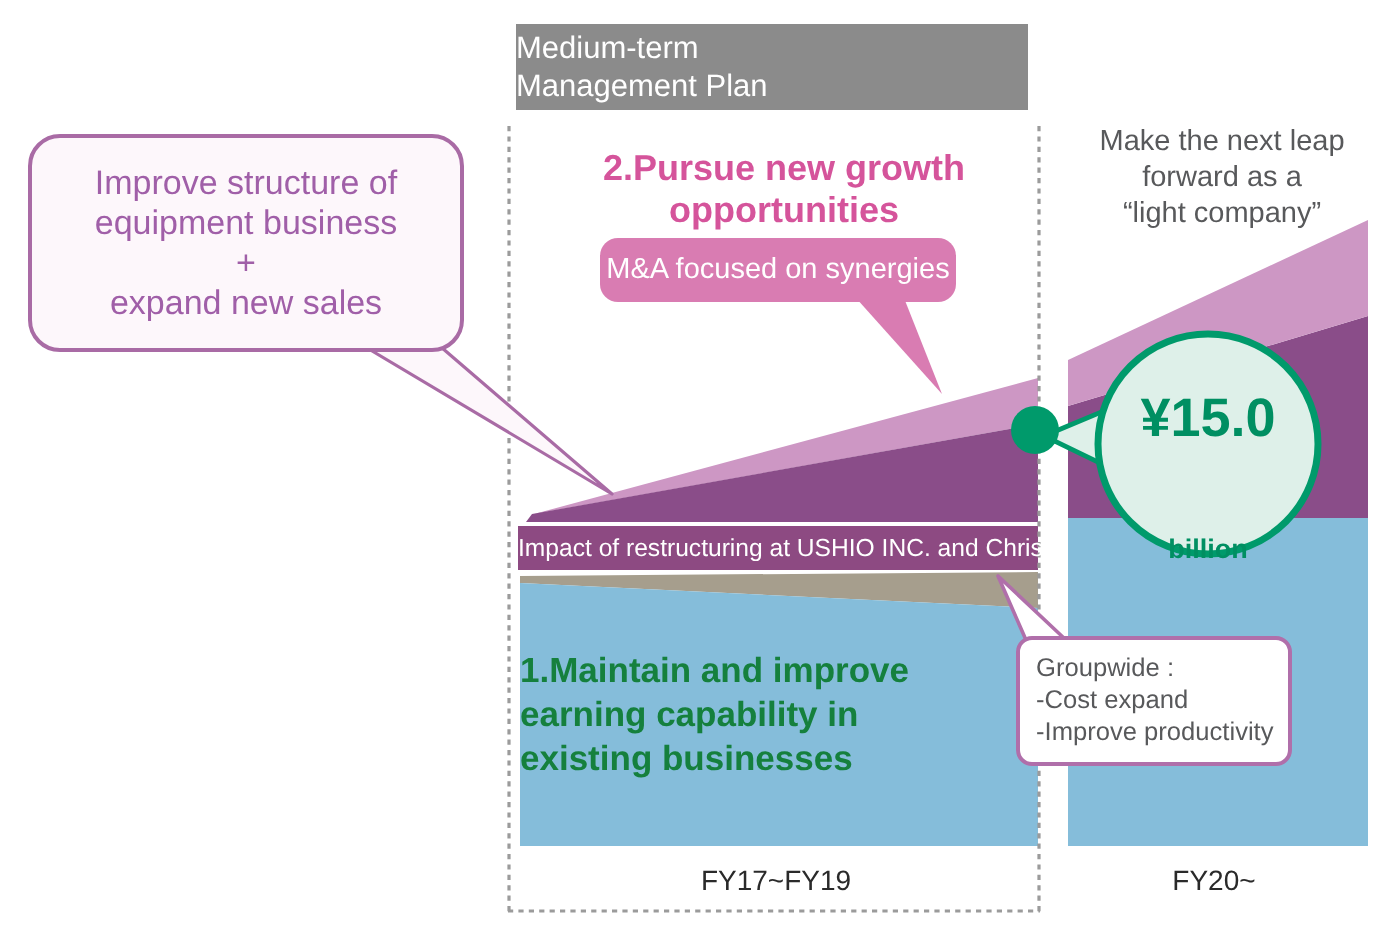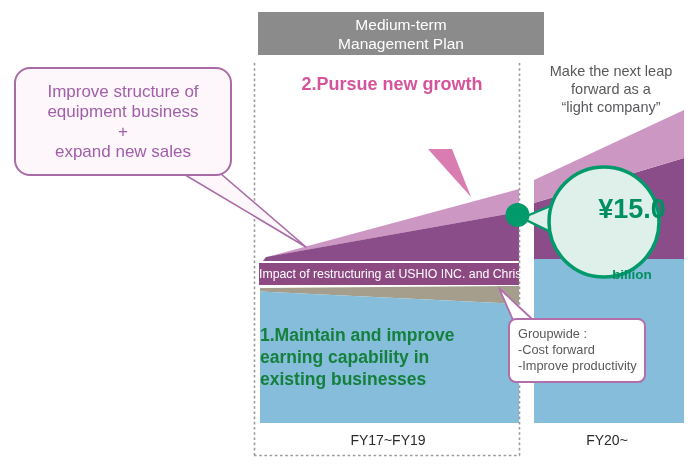--- a/index.html
+++ b/index.html
@@ -17,22 +17,22 @@
   .shape-tan{fill:var(--c_tan);}
   .shape-blue{fill:var(--c_blue);}
   .shape-green{fill:var(--c_green);}
   .shape-mint{fill:var(--c_mint);stroke:var(--c_green);}
   .dash{stroke:var(--c_dash);stroke-width:1.6;stroke-dasharray:2.6 2.6;fill:none;}
   .tail-white{fill:#fdf7fb;stroke:var(--c_purple_border);stroke-width:1.6;stroke-linejoin:round;}
   .tail-pink{fill:var(--c_pink_box);}
   .tail-groupwide{fill:#ffffff;stroke:var(--c_groupwide_border);stroke-width:1.8;stroke-linejoin:round;}
 
   .header-box{
-    left:258px;top:12px;width:286px;height:43px;background:var(--c_gray_header);
-    color:#fff;text-align:center;font-size:15.5px;line-height:19px;padding-top:3px;
+    left:258px;top:12px;width:256px;height:43px;background:var(--c_gray_header);
+    color:#fff;text-align:left;font-size:15.5px;line-height:19px;padding-top:3px;
     box-sizing:border-box;
   }
   .left-callout{
     left:14px;top:67px;width:214px;height:92px;background:#fdf7fb;
     border:2px solid var(--c_purple_border);border-radius:16px;
     color:var(--c_purple_text);font-size:17px;line-height:20px;
     text-align:center;padding-top:13px;box-sizing:content-box;z-index:3;
   }
   .growth-heading{
     left:282px;top:74px;width:220px;text-align:center;
@@ -54,21 +54,21 @@
     left:260px;top:324px;width:259px;text-align:left;color:#15803d;
     font-weight:bold;font-size:17.5px;line-height:22px;z-index:2;
   }
   .groupwide-box{
     left:508px;top:318px;width:138px;background:#fff;
     border:2px solid var(--c_groupwide_border);border-radius:8px;
     color:var(--c_gray_text);font-size:12.8px;line-height:16px;
     padding:6px 0 7px 8px;box-sizing:border-box;z-index:3;text-align:left;
   }
   .value-badge{
-    left:584px;top:195px;width:96px;text-align:center;z-index:3;color:var(--c_green_text);
+    left:556px;top:195px;width:96px;text-align:center;z-index:3;color:var(--c_green_text);
   }
   .value-badge .amount{font-size:27px;font-weight:bold;line-height:28px;}
   .value-badge .unit{font-size:13.5px;line-height:15px;font-weight:bold;margin-top:44px;}
   .axis-label{color:#2a2a2a;font-size:14px;z-index:2;text-align:center;}
   .axis-1{left:318px;top:432px;width:140px;}
   .axis-2{left:557px;top:432px;width:100px;}
 </style>
 </head>
 <body>
 
@@ -106,40 +106,42 @@
 
   <div class="abs left-callout">
     <div>Improve structure of</div>
     <div>equipment business</div>
     <div>+</div>
     <div>expand new sales</div>
   </div>
 
   <div class="abs growth-heading">
     <div>2.Pursue new growth</div>
+    <div>opportunities</div>
   </div>
 
+  <div class="abs ma-box">M&amp;A focused on synergies</div>
 
   <div class="abs right-note">
     <div>Make the next leap</div>
     <div>forward as a</div>
     <div>“light company”</div>
   </div>
 
   <div class="abs impact-label">Impact of restructuring at USHIO INC. and Christie</div>
 
   <div class="abs existing-label">
     <div>1.Maintain and improve</div>
     <div>earning capability in</div>
     <div>existing businesses</div>
   </div>
 
   <div class="abs groupwide-box">
     <div>Groupwide :</div>
-    <div>-Cost forward</div>
+    <div>-Cost expand</div>
     <div>-Improve productivity</div>
   </div>
 
   <div class="abs value-badge">
     <div class="amount">¥15.0</div>
     <div class="unit">billion</div>
   </div>
 
   <div class="abs axis-label axis-1">FY17~FY19</div>
   <div class="abs axis-label axis-2">FY20~</div>

